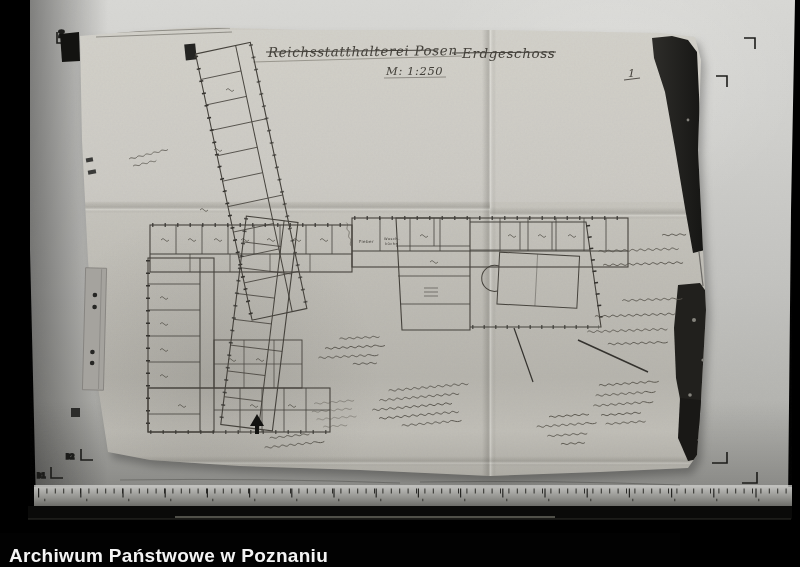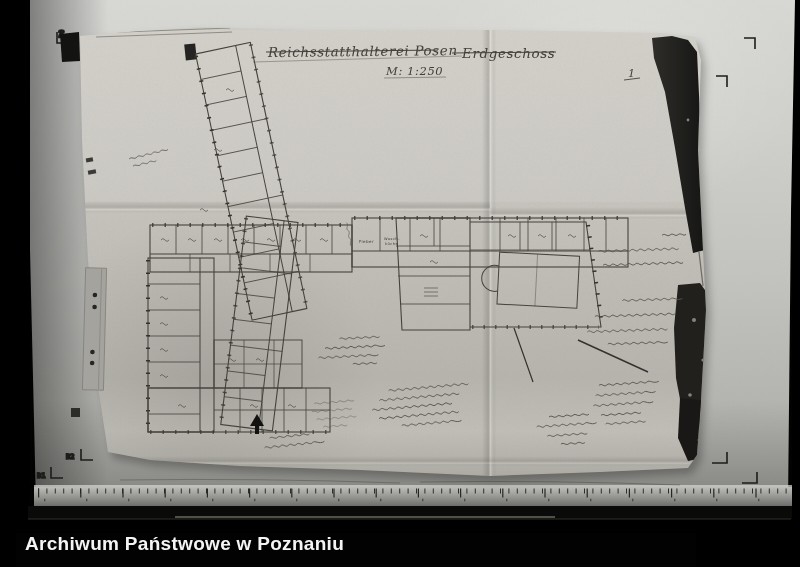--- a/index.html
+++ b/index.html
@@ -1,20 +1,20 @@
 <!DOCTYPE html>
 <html><head>
 <meta charset="utf-8">
 <style>
   html,body{margin:0;padding:0;background:#000;}
   .stage{position:relative;width:800px;height:567px;background:#000;overflow:hidden;
          font-family:"Liberation Sans",sans-serif;}
   .scene{position:absolute;left:0;top:0;}
-  .caption-bar{position:absolute;left:16px;top:533px;width:680px;height:34px;background:#020202;
-               display:flex;align-items:flex-start;}
+  .caption-bar{position:absolute;left:0;top:533px;width:680px;height:34px;background:#020202;
+               display:flex;align-items:flex-end;}
   .caption-bar span{color:#f4f4f4;font-size:19px;font-weight:bold;letter-spacing:.3px;
                     padding-left:9px;font-family:"Liberation Sans",sans-serif;}
   text{font-family:"DejaVu Serif",serif;}
   .marklbl{font-family:"DejaVu Sans Mono",monospace;font-size:7px;fill:#1d1d1b;font-weight:bold;}
   .handtitle{font-style:italic;fill:#43403a;letter-spacing:.6px;}
   .roomlbl{font-family:"DejaVu Sans",sans-serif;fill:#3e3b36;letter-spacing:.5px;}
 </style>
 </head>
 <body>
 

